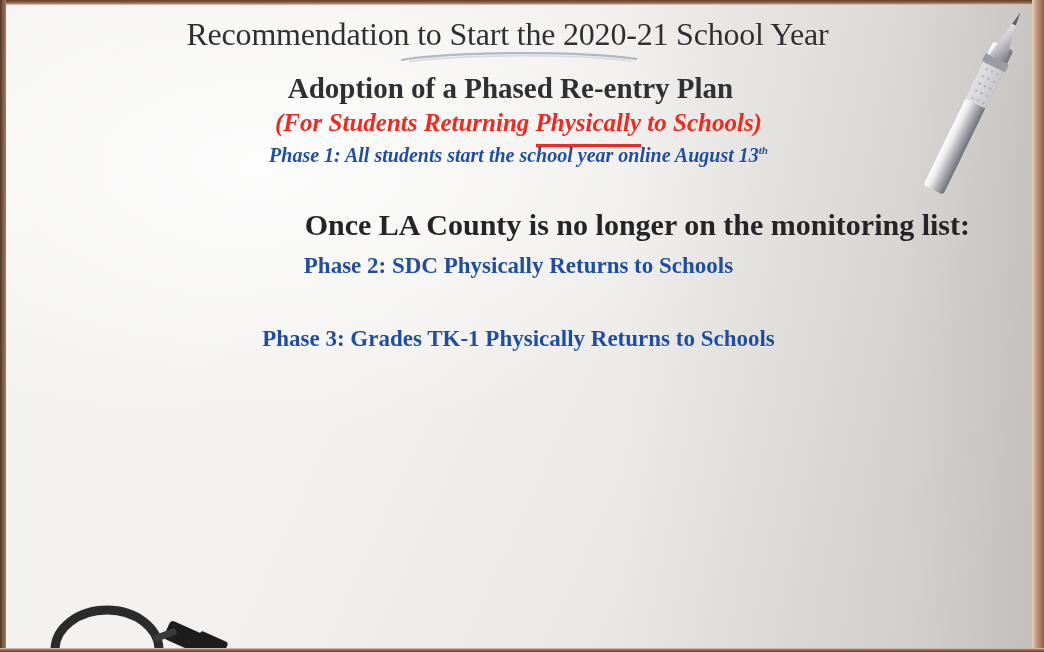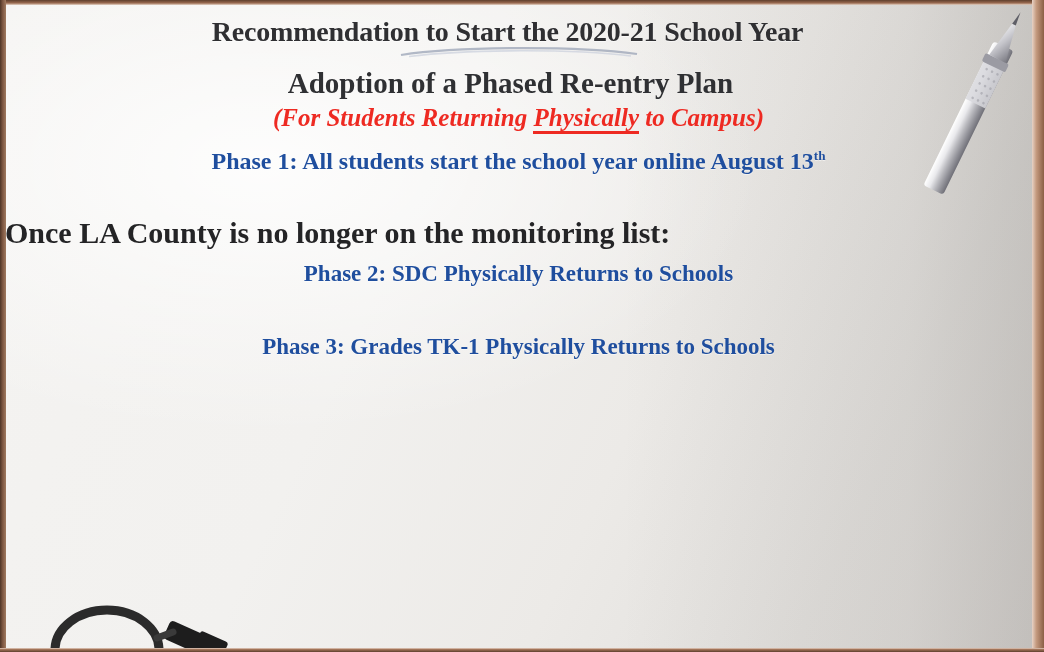--- a/index.html
+++ b/index.html
@@ -77,22 +77,22 @@
     position: relative;
     z-index: 3;
     width: 100%;
     height: 100%;
     text-align: center;
   }
 
   .title {
     margin: 0;
     padding: 12px 66px 0 44px;
-    font-size: 28px;
-    font-weight: bold;
+    font-size: 32px;
+    font-weight: normal;
     line-height: 1.15;
     letter-spacing: -0.2px;
     color: #2f2f32;
     text-shadow: 0 1px 0 rgba(255,255,255,0.55);
   }
 
   .title-underline-wrap {
     position: relative;
     height: 10px;
     margin-top: -4px;
@@ -116,45 +116,46 @@
     margin: 4px 0 0 0;
     font-size: 25px;
     font-weight: bold;
     font-style: italic;
     color: #ee2a22;
     line-height: 1.1;
   }
   .subtitle-paren u {
     text-decoration: none;
     border-bottom: 3px solid #ee2a22;
-    padding-bottom: 0px;
+    padding-bottom: 8px;
   }
 
   .phase1 {
-    margin: 16px 0 0 0;
-    font-size: 24px;
+    margin: 8px 0 0 0;
+    font-size: 20px;
     font-weight: bold;
     color: #1f4e9e;
     line-height: 1.1;
     text-shadow: 0 1px 0 rgba(255,255,255,0.5);
+    font-style: italic;
   }
   .phase1 sup {
     font-size: 0.55em;
     vertical-align: super;
     line-height: 0;
   }
 
   .condition {
     margin: 42px 0 0 0;
     font-size: 30px;
     font-weight: bold;
     color: #242426;
     line-height: 1.1;
-    text-align: left;
-    padding-right: 112px;
+    text-align: right;
+    padding-right: 62px;
   }
 
   .phase-line {
     margin: 22px 0 0 0;
     font-size: 23px;
     font-weight: bold;
     color: #1f4e9e;
     line-height: 1.1;
     text-shadow: 0 1px 0 rgba(255,255,255,0.5);
   }
@@ -258,21 +259,21 @@
 
       <div class="title-underline-wrap">
         <svg class="title-swoosh" width="240" height="14" viewBox="0 0 240 14">
           <path d="M2 11 C 60 2, 180 2, 238 10" fill="none" stroke="#9aa3b5" stroke-width="2.2" opacity="0.75"></path>
           <path d="M10 12.5 C 70 5, 175 5, 232 12" fill="none" stroke="#c9cedb" stroke-width="1.6" opacity="0.7"></path>
         </svg>
       </div>
 
       <h2 class="subtitle">Adoption of a Phased Re-entry Plan</h2>
 
-      <p class="subtitle-paren"><span>(For Students Returning </span><u>Physically</u><span> to Campus)</span></p>
+      <p class="subtitle-paren"><span>(For Students Returning </span><u>Physically</u><span> to Schools)</span></p>
 
       <p class="phase1"><span>Phase 1: All students start the school year online August 13</span><sup>th</sup></p>
 
       <p class="condition">Once LA County is no longer on the monitoring list:</p>
 
       <p class="phase-line p2">Phase 2: SDC Physically Returns to Schools</p>
       <p class="phase-line p3">Phase 3: Grades TK-1 Physically Returns to Schools</p>
 
     </div>
   </div>

